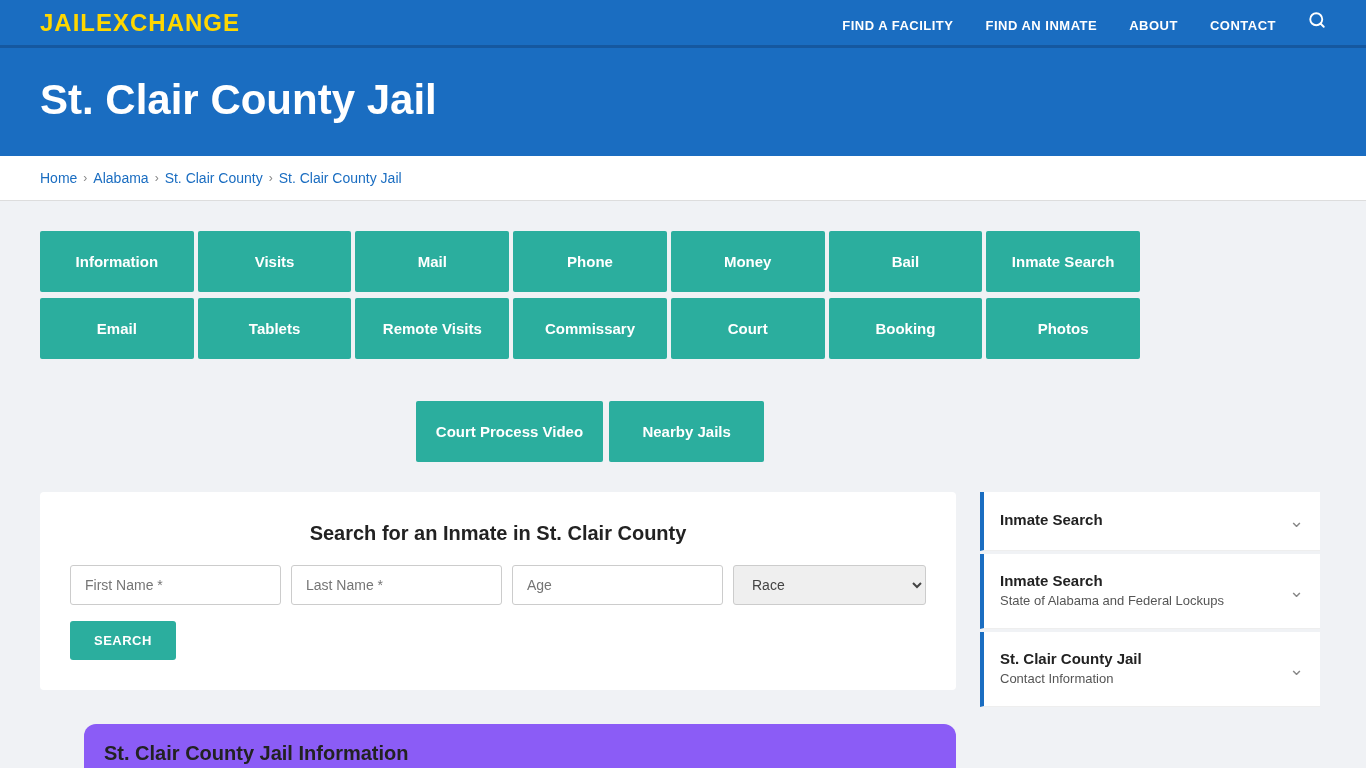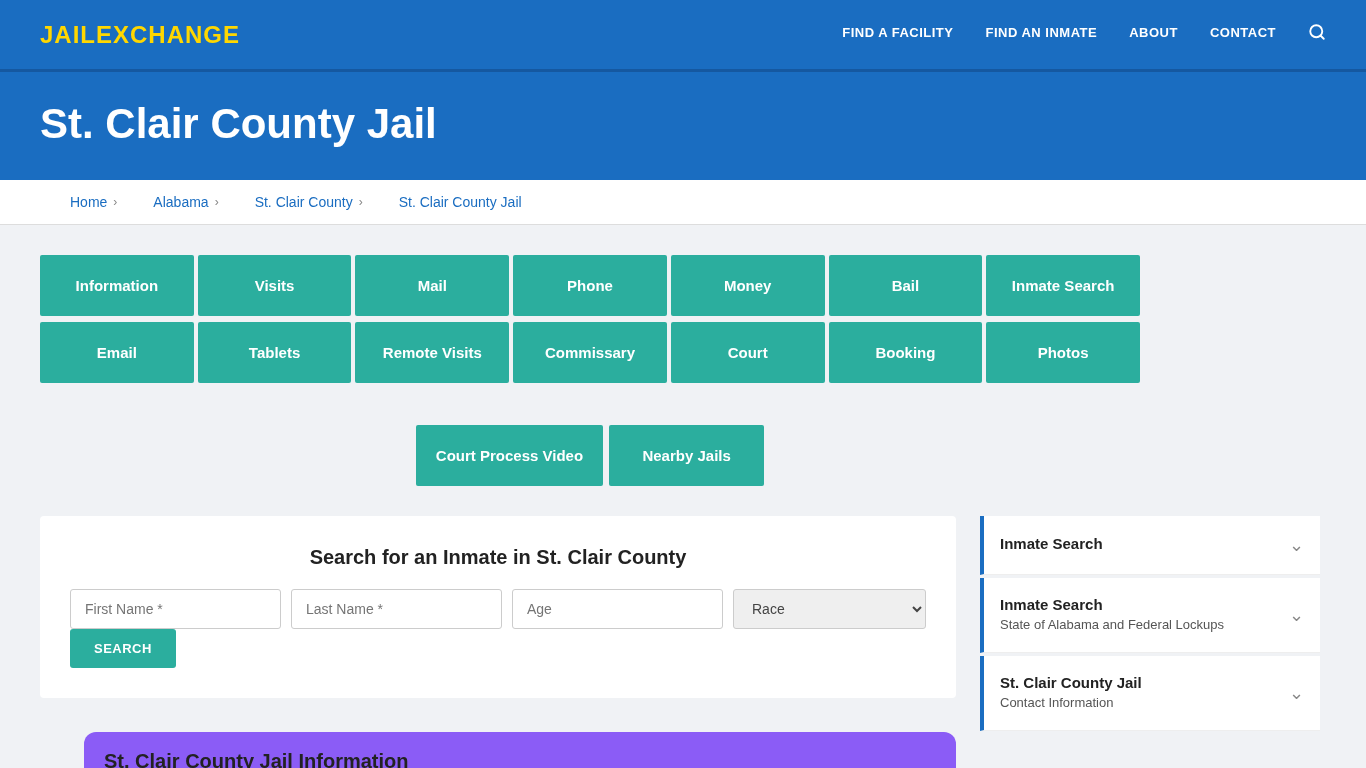--- a/index.html
+++ b/index.html
@@ -5,33 +5,33 @@
     * { margin: 0; padding: 0; box-sizing: border-box; }
     body { font-family: Arial, sans-serif; background: #f0f2f5; color: #333; }
 
     
     nav {
       background: #1a6dc1;
       display: flex;
       align-items: center;
       justify-content: space-between;
       padding: 0 40px;
-      height: 72px;
+      height: 48px;
       border-bottom: 3px solid #1558a0;
     }
     .logo {
       font-size: 24px;
       font-weight: 900;
       color: #fff;
       letter-spacing: 1px;
     }
     .logo span { color: #ffd700; }
     .nav-links {
       display: flex;
-      align-items: flex-start;
+      align-items: flex-end;
       gap: 32px;
       list-style: none;
     }
     .nav-links li a {
       color: #fff;
       text-decoration: none;
       font-size: 13px;
       font-weight: 700;
       letter-spacing: 0.5px;
       text-transform: uppercase;
@@ -59,21 +59,20 @@
       padding: 14px 40px;
       border-bottom: 1px solid #ddd;
       display: flex;
       align-items: center;
       gap: 6px;
       font-size: 14px;
     }
     .breadcrumb a {
       color: #1a6dc1;
       text-decoration: none;
-      margin-left: 30px;
     }
     .breadcrumb .sep { color: #888; font-size: 12px; }
 
     
     .main {
       padding: 30px 40px;
       background: #f0f2f5;
     }
     .grid-row {
       display: grid;
@@ -125,20 +124,21 @@
     .search-box h2 {
       font-size: 20px;
       font-weight: 700;
       text-align: center;
       margin-bottom: 20px;
       color: #222;
     }
     .form-row {
       display: flex;
       gap: 10px;
+      margin-bottom: 16px;
     }
     .form-row input, .form-row select {
       flex: 1;
       padding: 10px 14px;
       border: 1px solid #ccc;
       border-radius: 3px;
       font-size: 14px;
       color: #666;
     }
     .form-row select { color: #444; }

